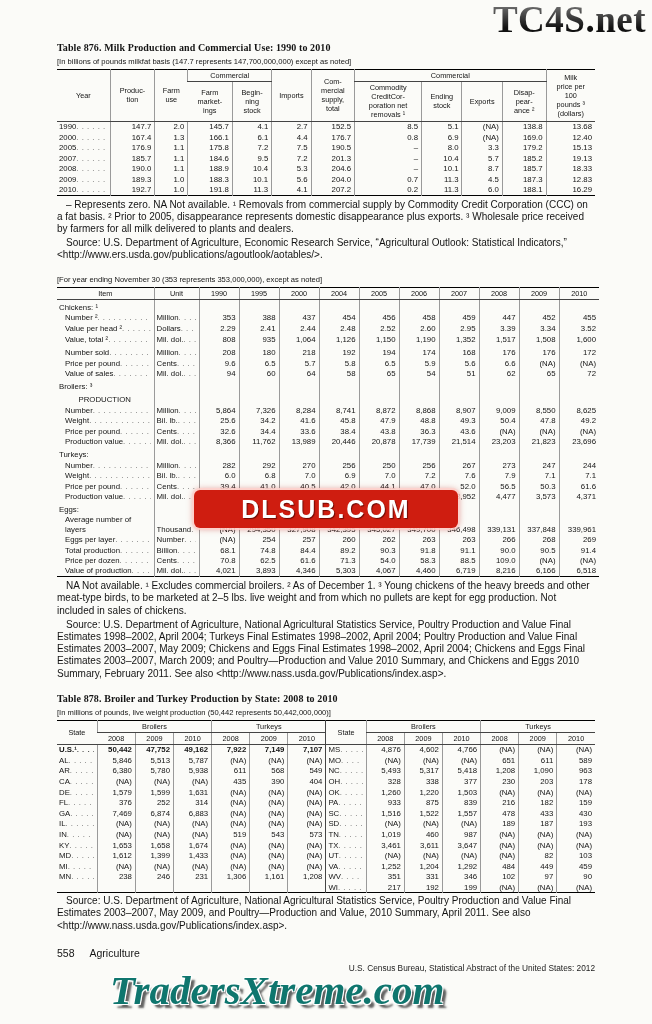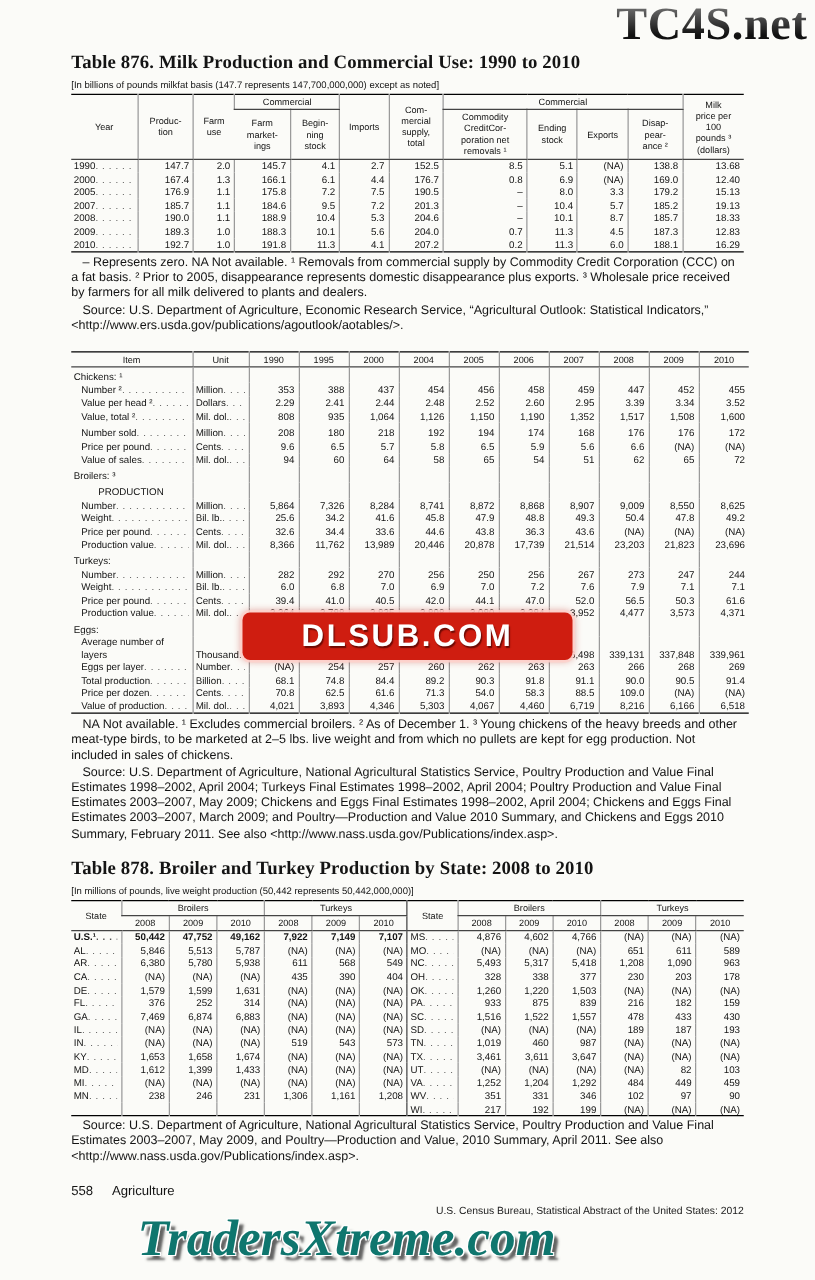--- a/index.html
+++ b/index.html
@@ -2,21 +2,21 @@
 <html><head>
 <meta charset="utf-8">
 <style>
   *{box-sizing:border-box;margin:0;padding:0}
   html,body{background:#e9e9e9}
   body{width:652px;font-family:"Liberation Sans",sans-serif;color:#141414}
   .page{position:relative;width:652px;height:1024px;background:#fbfbf8;overflow:hidden}
   .content{padding:42px 57px 0 57px}
 
   .tbl-block{margin-bottom:13px}
-  .tbl-title{font-family:"Liberation Serif",serif;font-weight:bold;font-size:15px;letter-spacing:.1px;margin-bottom:4px}
+  .tbl-title{font-family:"Liberation Serif",serif;font-weight:bold;font-size:10px;letter-spacing:.1px;margin-bottom:4px}
   .bracket{font-size:7.6px;margin-bottom:3px}
 
   table{width:100%;border-collapse:collapse;table-layout:fixed;font-size:7.8px;line-height:1.25;
         border-top:1.4px solid #000;border-bottom:1.4px solid #000}
   th{font-weight:normal;font-size:7.3px;text-align:center;vertical-align:middle;white-space:pre-line;
      padding:1px 1px;border-left:1px solid #9a9a9a;border-bottom:1px solid #444}
   td{padding:0 3px 0 2px;vertical-align:bottom;border-left:1px solid #9a9a9a;height:10.6px;overflow:hidden}
   tr>*:first-child{border-left:none}
   td.num{text-align:right;white-space:nowrap}
   td.sec{padding-top:3px;white-space:nowrap}
@@ -253,20 +253,21 @@
               <td class="num">188.1</td>
               <td class="num">16.29</td>
             </tr>
           </tbody>
       </table>
       <p class="fn">– Represents zero. NA Not available. ¹ Removals from commercial supply by Commodity Credit Corporation (CCC) on a fat basis. ² Prior to 2005, disappearance represents domestic disappearance plus exports. ³ Wholesale price received by farmers for all milk delivered to plants and dealers.</p>
       <p class="fn src">Source: U.S. Department of Agriculture, Economic Research Service, “Agricultural Outlook: Statistical Indicators,” &lt;http://www.ers.usda.gov/publications/agoutlook/aotables/&gt;.</p>
     </section>
 
     <section class="tbl-block">
+      <p class="bracket">[For year ending November 30 (353 represents 353,000,000), except as noted]</p>
       <table>
         <colgroup>
           <col style="width:97px">
             <col style="width:45px">
           <col style="width:40px">
             <col style="width:40px">
             <col style="width:40px">
             <col style="width:40px">
             <col style="width:40px">
           <col style="width:40px">
@@ -535,21 +536,21 @@
               </td>
               <td>
                 <div class="lw">
                   <span class="lt">Cents</span>
                   <span class="dots"></span>
                 </div>
               </td>
               <td class="num">32.6</td>
               <td class="num">34.4</td>
               <td class="num">33.6</td>
-              <td class="num">44.6</td>
+              <td class="num">38.4</td>
               <td class="num">43.8</td>
               <td class="num">36.3</td>
               <td class="num">43.6</td>
               <td class="num">(NA)</td>
               <td class="num">(NA)</td>
               <td class="num">(NA)</td>
             </tr>
             <tr>
               <td class="ind">
                 <div class="lw">

